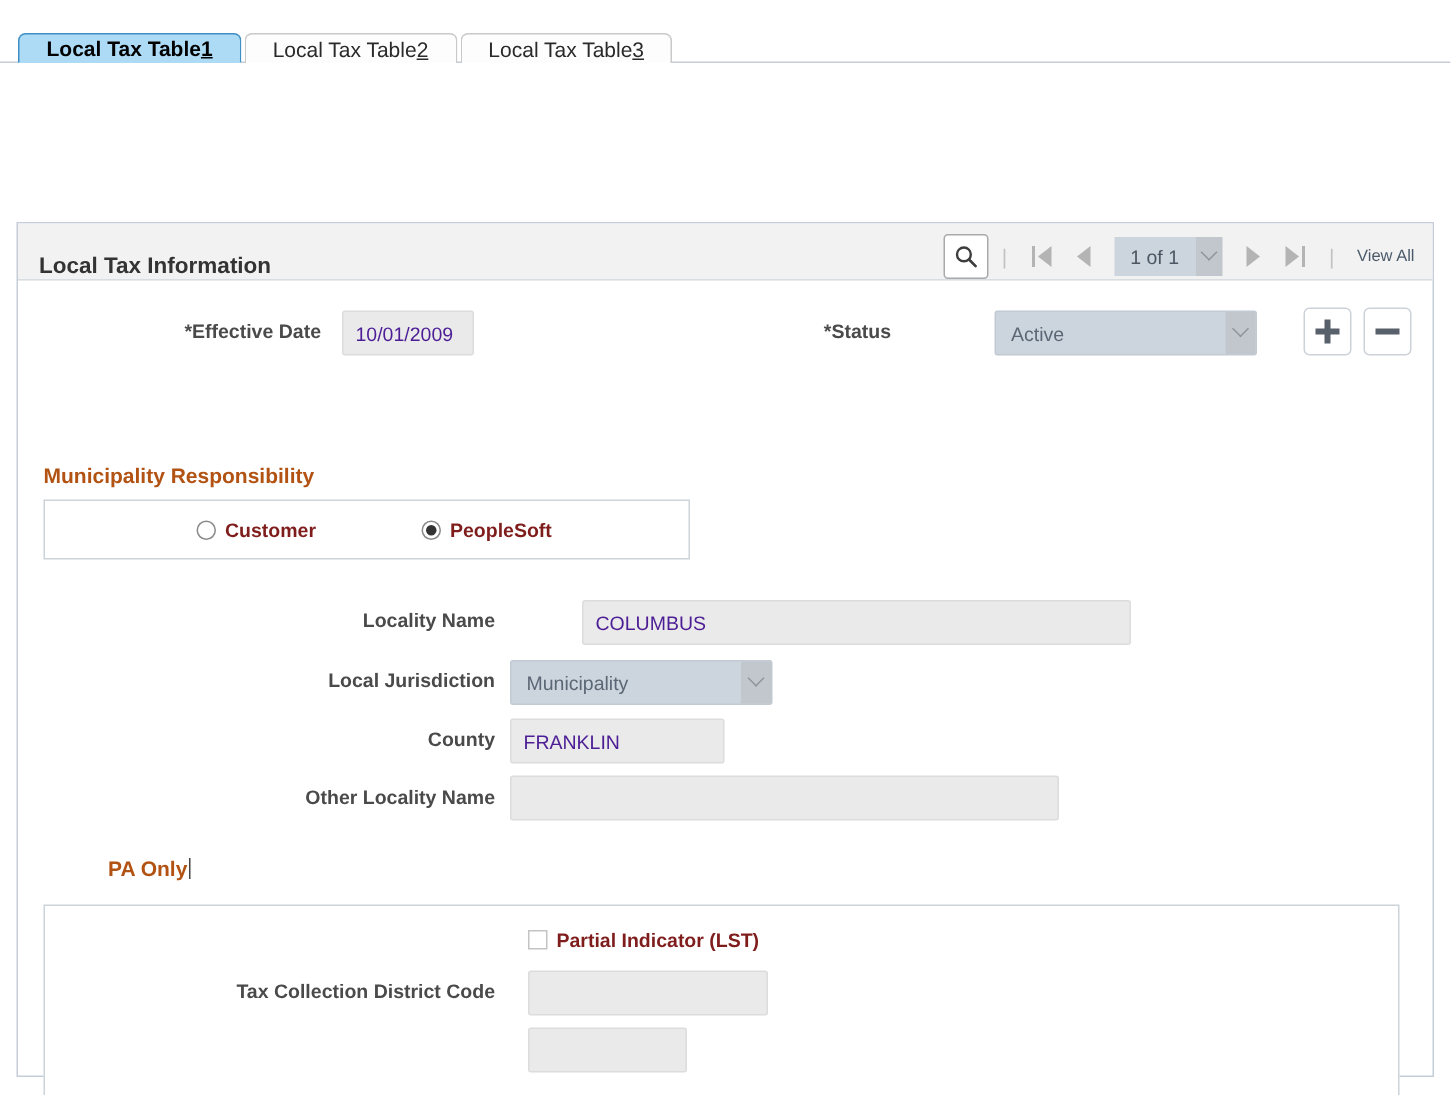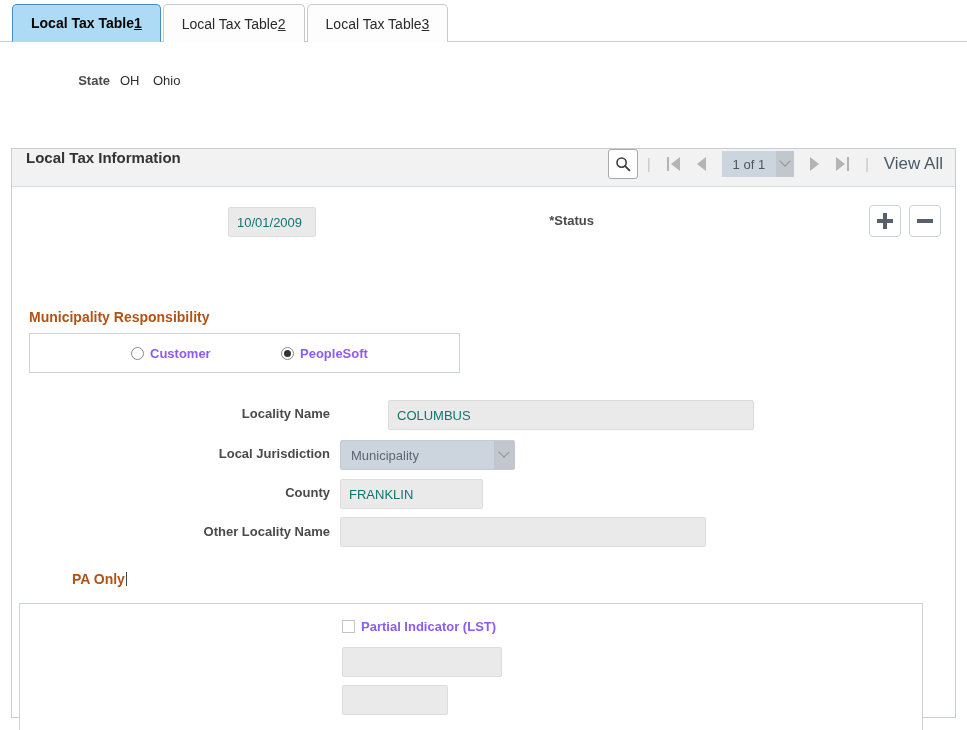--- a/index.html
+++ b/index.html
@@ -21,21 +21,21 @@
   .tab-strip {
     position: relative;
     height: 42px;
     border-bottom: 1px solid #c5ced8;
     box-sizing: border-box;
     padding-left: 12px;
     display: flex;
     align-items: flex-end;
   }
   .tab {
-    height: 38px;
+    height: 20px;
     box-sizing: border-box;
     display: flex;
     align-items: center;
     justify-content: center;
     padding: 0 18px;
     margin-right: 2px;
     border-radius: 5px 5px 0 0;
     font-size: 14px;
     background: #fdfdfd;
     border: 1px solid #c9c9c9;
@@ -94,21 +94,21 @@
     border: 1px solid #c5ced8;
     background: #ffffff;
   }
 
   
   .group-header {
     height: 38px;
     background: #f2f2f2;
     border-bottom: 1px solid #d8dde2;
     display: flex;
-    align-items: flex-start;
+    align-items: flex-end;
     justify-content: space-between;
     padding: 0 12px 0 14px;
     box-sizing: border-box;
   }
   .group-title {
     font-size: 15px;
     font-weight: bold;
     color: #333333;
   }
   .nav-bar {
@@ -181,21 +181,21 @@
   }
   .chev-sm {
     width: 7px;
     height: 7px;
     border-right: 1px solid #8e959c;
     border-bottom: 1px solid #8e959c;
     transform: rotate(45deg) translate(-2px, -2px);
   }
   .view-all {
     color: #4a5a6a;
-    font-size: 17px;
+    font-size: 11px;
     cursor: pointer;
     padding-left: 6px;
   }
 
   
   .form-body {
     position: relative;
     padding: 0;
   }
   .lbl {
@@ -206,21 +206,21 @@
     box-sizing: border-box;
     padding-right: 10px;
   }
 
   .fld {
     background: #eaeaea;
     border: 1px solid #dcdcdc;
     border-radius: 2px;
     height: 30px;
     box-sizing: border-box;
-    color: #0f766e;
+    color: #4c1d95;
     font-size: 13px;
     font-family: "Liberation Sans", sans-serif;
     padding: 0 8px;
     outline: none;
   }
   .sel {
     background: #ccd4de;
     border: 1px solid #c2cad4;
     border-radius: 2px;
     height: 30px;
@@ -334,21 +334,21 @@
   }
   .radio.checked::after {
     content: "";
     width: 7px;
     height: 7px;
     border-radius: 50%;
     background: #333333;
   }
   .radio-label {
     font-weight: bold;
-    color: #8b5cf6;
+    color: #7f1d1d;
     font-size: 13px;
     white-space: nowrap;
   }
 
   .checkbox {
     width: 13px;
     height: 13px;
     border: 1px solid #c4c4c4;
     background: #ffffff;
     box-sizing: border-box;
@@ -370,25 +370,20 @@
     <span>Local Tax Table</span>
       <span class="accel">2</span>
   </div>
   <div class="tab">
     <span>Local Tax Table</span>
       <span class="accel">3</span>
   </div>
 </div>
 
 <div class="keyfields">
-  <div class="keyrow">
-    <div class="key-label">State</div>
-    <div class="key-value code">OH</div>
-    <div class="key-value">Ohio</div>
-  </div>
 </div>
 
 <div class="outer-box">
 
   <div class="group-header">
     <div class="group-title">Local Tax Information</div>
 
     <div class="nav-bar">
       <div class="search-btn">
         <svg width="16" height="16" viewBox="0 0 16 16" aria-hidden="true">
@@ -423,23 +418,30 @@
       </div>
 
       <span class="sep">|</span>
       <span class="view-all">View All</span>
     </div>
   </div>
 
   <div class="form-body">
 
     <div class="top-row">
+      <div class="lbl eff-label">*Effective Date</div>
       <input class="fld eff-input" type="text" readonly="" value="10/01/2009" style="">
 
       <div class="lbl status-label">*Status</div>
+      <div class="sel status-sel">
+        <span>Active</span>
+        <span class="sel-drop">
+            <span class="chev-sm"></span>
+          </span>
+      </div>
 
       <div class="plusminus">
         <div class="pm-btn">
           <span class="pm-wrap">
               <span class="pm-h"></span>
               <span class="pm-v"></span>
             </span>
         </div>
         <div class="pm-btn">
           <span class="pm-wrap">
@@ -476,26 +478,27 @@
     <div class="lbl abs" style="left:40px; top:298px; width:288px;">County</div>
     <input class="fld abs" style="left: 328px; top: 292px; width: 143px;" type="text" readonly="" value="FRANKLIN">
 
     <div class="lbl abs" style="left:40px; top:337px; width:288px;">Other Locality Name</div>
     <input class="fld abs" style="left: 328px; top: 330px; width: 366px;" type="text" readonly="" value="">
 
     <div class="sec-head" style="left:17px; top:384px;padding-left:43px;">
       <span>PA Only</span><span class="caret-bar"></span>
     </div>
 
-    <div class="sec-box" style="left:7px; top:416px; width:904px; height:128px;">
+    <div class="sec-box" style="left:17px; top:416px; width:904px; height:128px;">
 
       <div class="radio-item abs" style="left:322px; top:15px;">
         <span class="checkbox"></span>
         <span class="radio-label">Partial Indicator (LST)</span>
       </div>
 
+      <div class="lbl abs" style="left:20px; top:49px; width:290px;">Tax Collection District Code</div>
       <input class="fld abs" style="left: 322px; top: 43px; width: 160px;" type="text" readonly="" value="">
 
       <input class="fld abs" style="left: 322px; top: 81px; width: 106px;" type="text" readonly="" value="">
     </div>
 
   </div>
 </div>
 
 </body></html>

